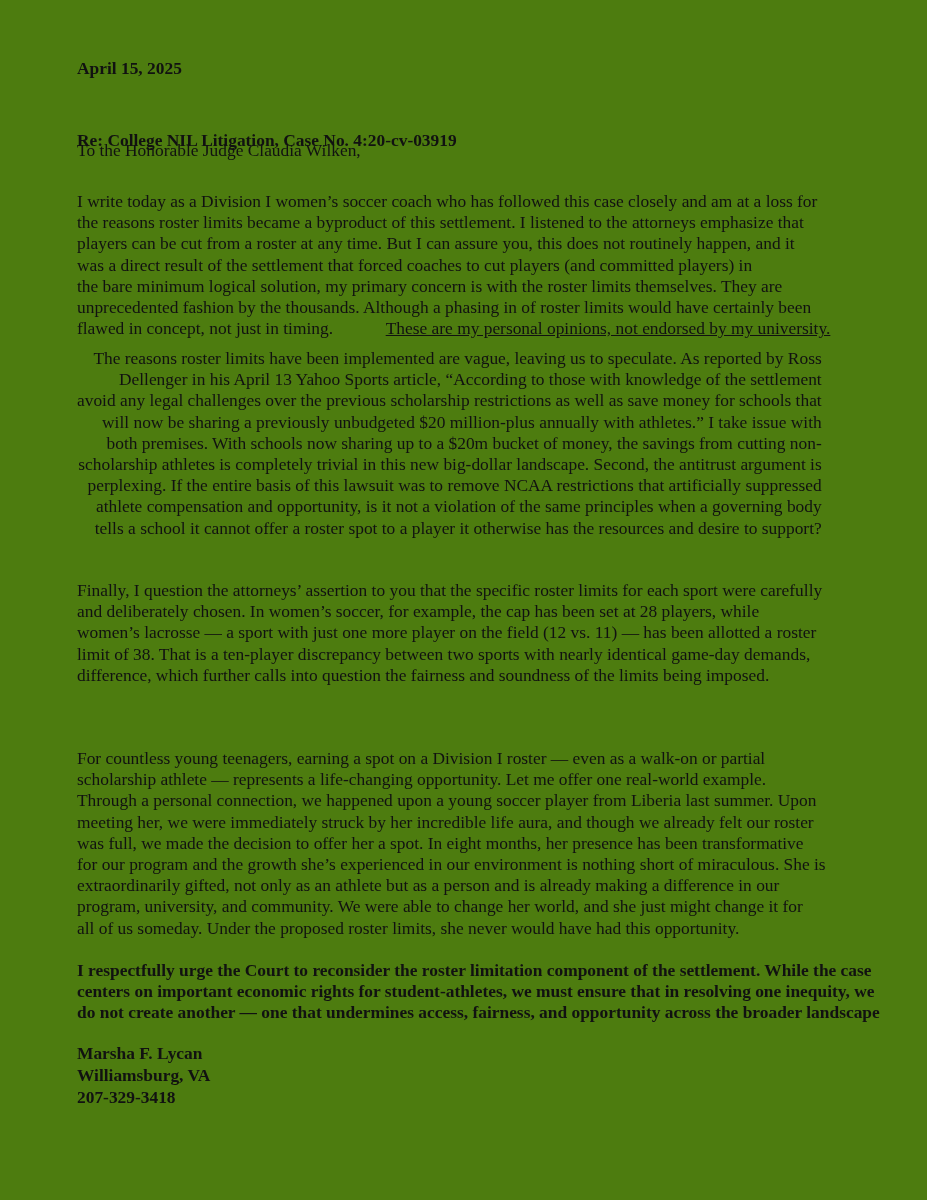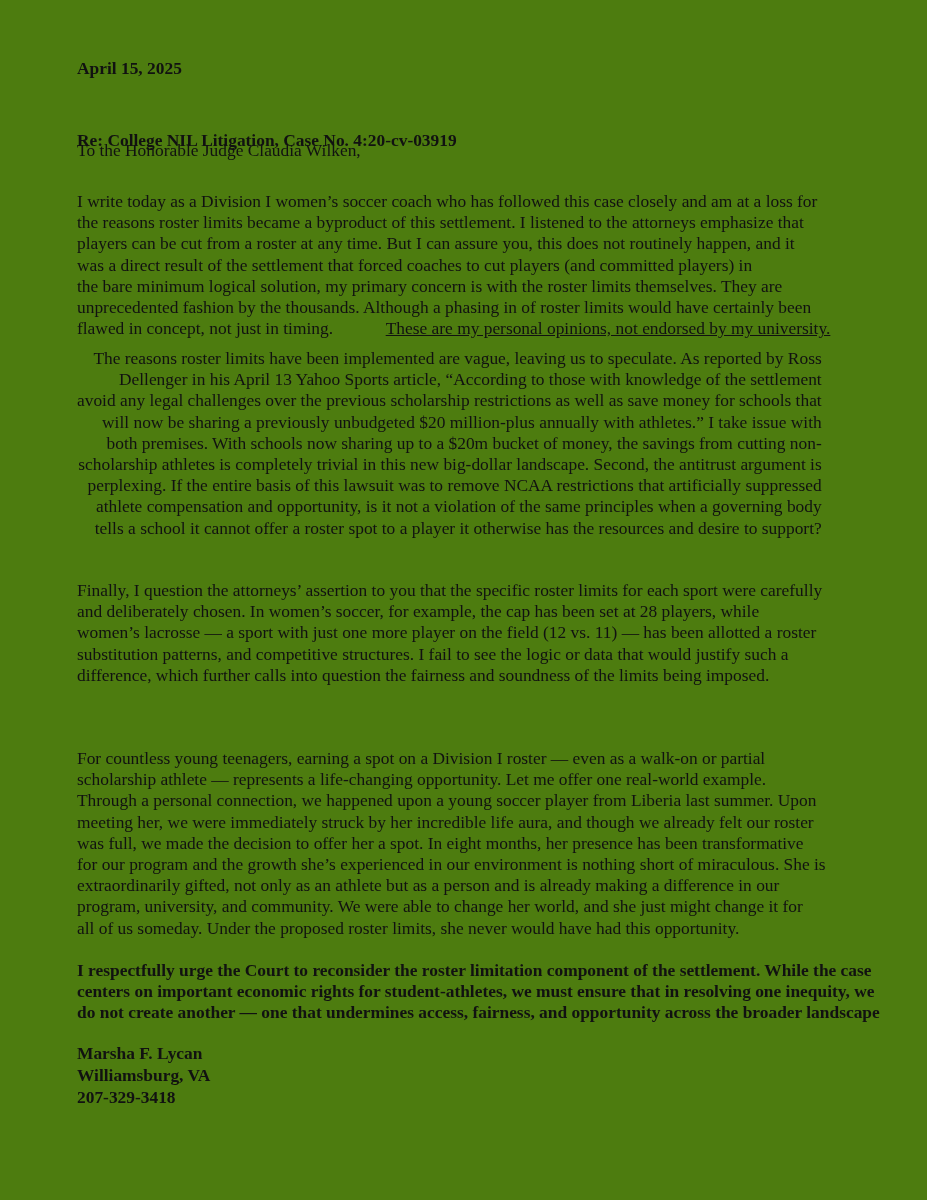--- a/index.html
+++ b/index.html
@@ -61,21 +61,21 @@
     <span class="line">scholarship athletes is completely trivial in this new big-dollar landscape.  Second, the antitrust argument is</span>
     <span class="line">perplexing. If the entire basis of this lawsuit was to remove NCAA restrictions that artificially suppressed</span>
     <span class="line">athlete compensation and opportunity, is it not a violation of the same principles when a governing body</span>
     <span class="line">tells a school it cannot offer a roster spot to a player it otherwise has the resources and desire to support?</span>
   </div>
 
   <div class="block" id="p3">
     <span class="line">Finally, I question the attorneys’ assertion to you that the specific roster limits for each sport were carefully</span>
     <span class="line">and deliberately chosen. In women’s soccer, for example, the cap has been set at 28 players, while</span>
     <span class="line">women’s lacrosse — a sport with just one more player on the field (12 vs. 11) — has been allotted a roster</span>
-    <span class="line">substitution patterns, and competitive structures. I fail to see the logic or data that would justify such a</span>
+    <span class="line">limit of 38. That is a ten-player discrepancy between two sports with nearly identical game-day demands,</span>
     <span class="line">difference, which further calls into question the fairness and soundness of the limits being imposed.</span>
   </div>
 
   <div class="block" id="p4">
     <span class="line">For countless young teenagers, earning a spot on a Division I roster — even as a walk-on or partial</span>
     <span class="line">scholarship athlete — represents a life-changing opportunity. Let me offer one real-world example.</span>
     <span class="line">Through a personal connection, we happened upon a young soccer player from Liberia last summer. Upon</span>
     <span class="line">meeting her, we were immediately struck by her incredible life aura, and though we already felt our roster</span>
     <span class="line">was full, we made the decision to offer her a spot. In eight months, her presence has been transformative</span>
     <span class="line">for our program and the growth she’s experienced in our environment is nothing short of miraculous. She is</span>

